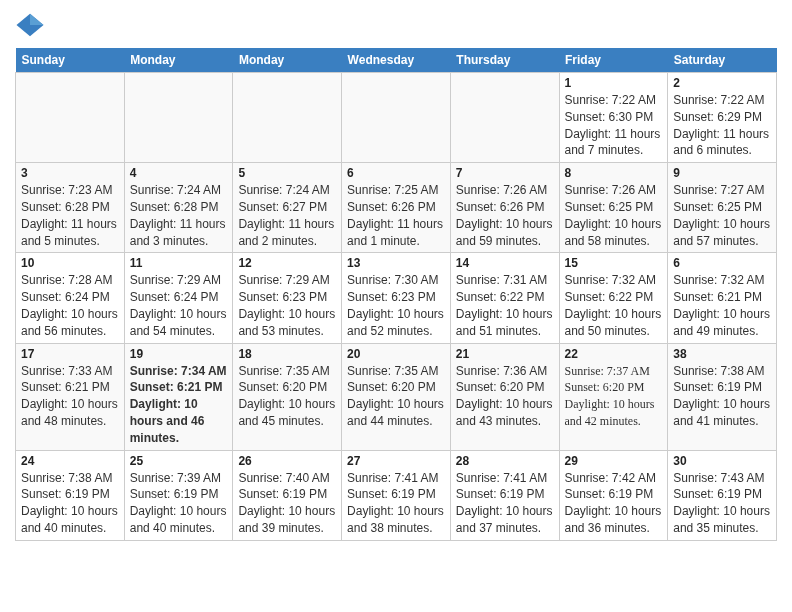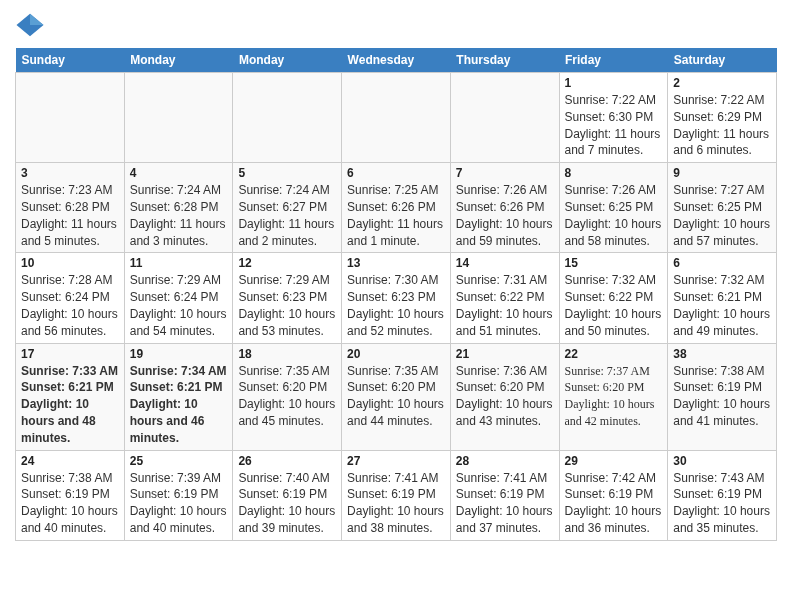--- a/index.html
+++ b/index.html
@@ -227,21 +227,21 @@
           <td>
             <div class="day-num">6</div>
             <div class="day-info" style="white-space: pre-line;">Sunrise: 7:32 AM
 Sunset: 6:21 PM
 Daylight: 10 hours and 49 minutes.</div>
           </td>
         </tr>
         <tr>
           <td>
             <div class="day-num">17</div>
-            <div class="day-info" style="white-space: pre-line; font-weight: bold;">Sunrise: 7:33 AM
+            <div class="day-info" style="white-space: pre-line;">Sunrise: 7:33 AM
 Sunset: 6:21 PM
 Daylight: 10 hours and 48 minutes.</div>
           </td>
           <td>
             <div class="day-num">19</div>
             <div class="day-info" style="white-space: pre-line; font-weight: bold;">Sunrise: 7:34 AM
 Sunset: 6:21 PM
 Daylight: 10 hours and 46 minutes.</div>
           </td>
           <td>

